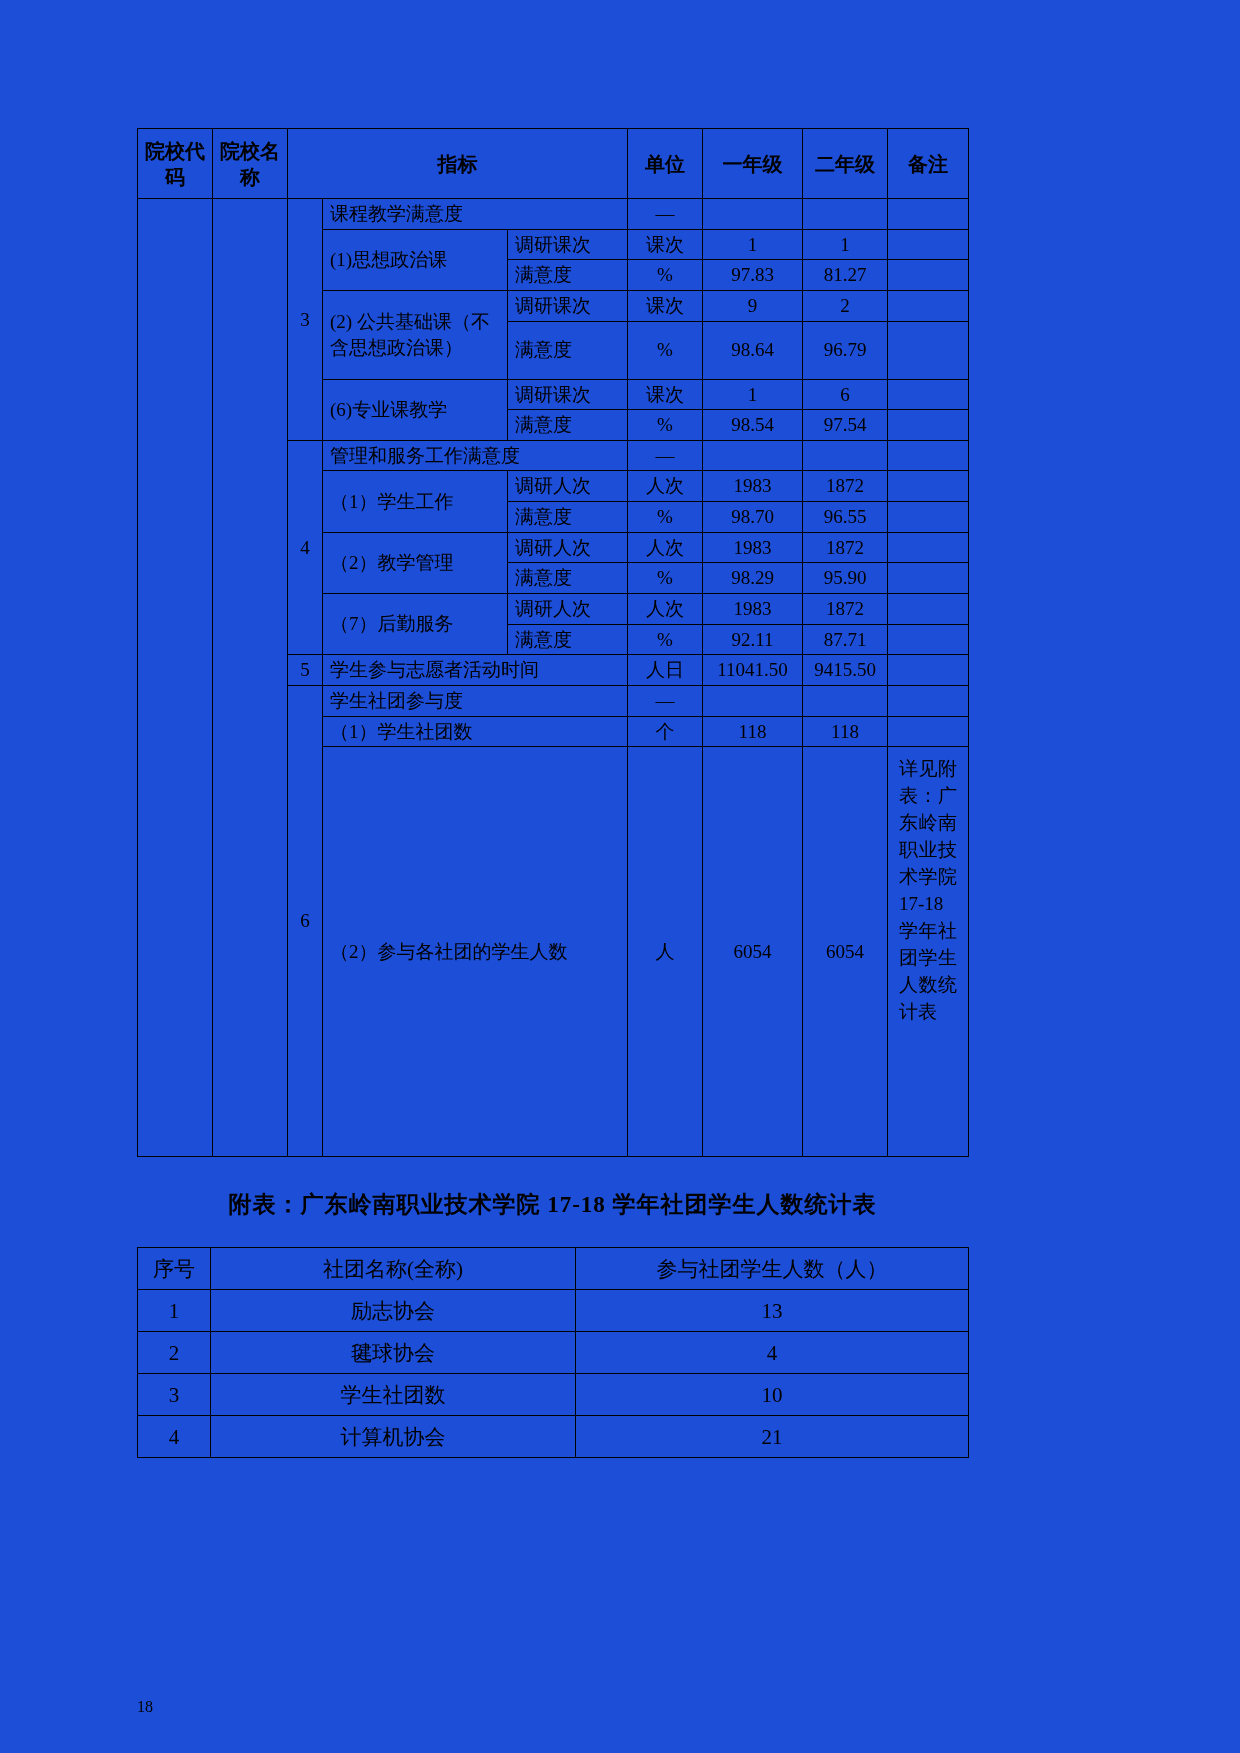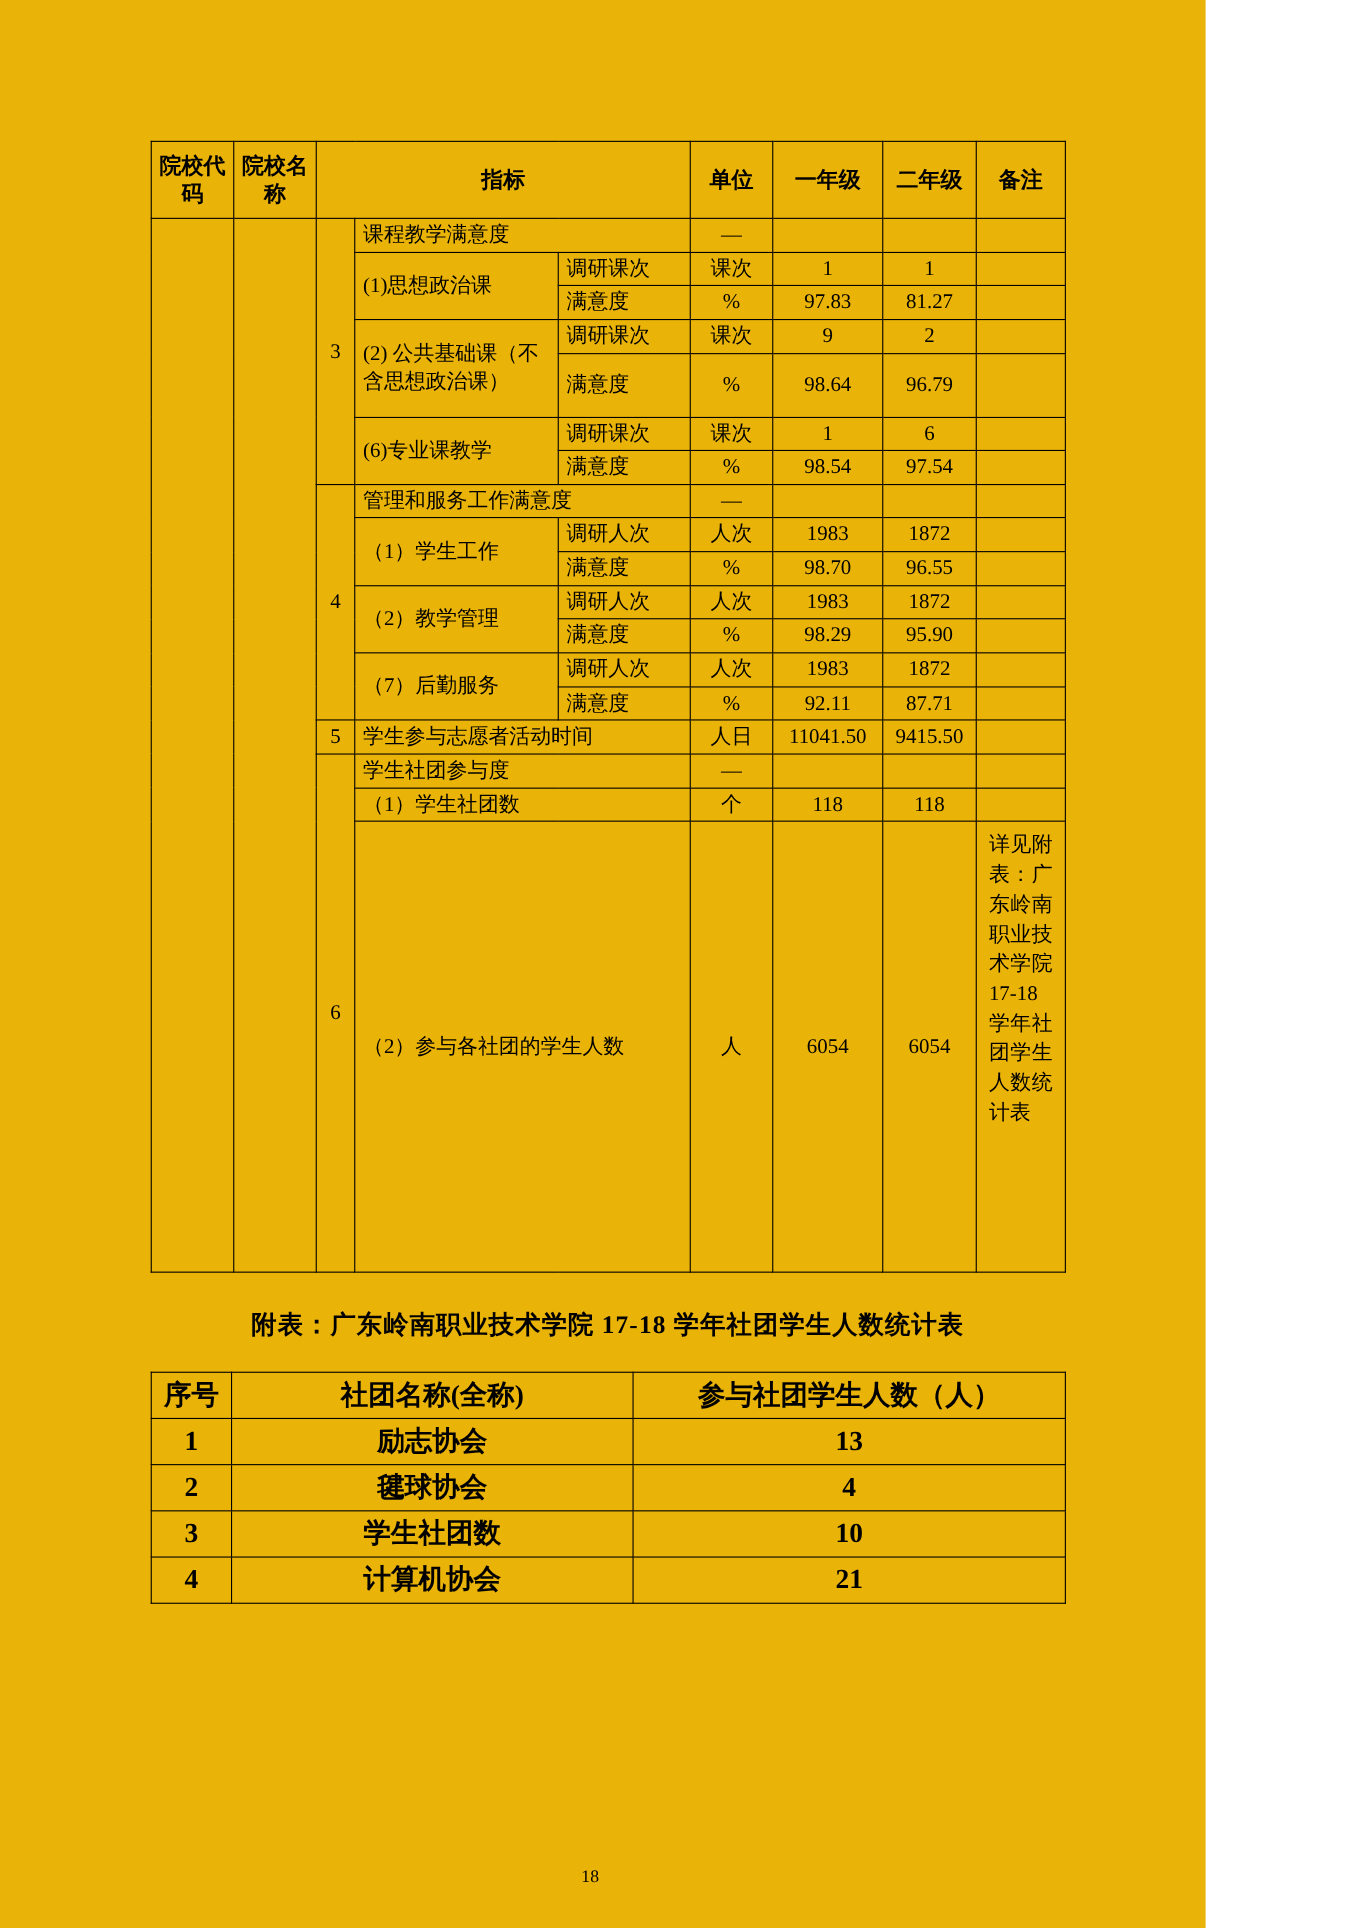--- a/index.html
+++ b/index.html
@@ -2,21 +2,21 @@
 <html><head>
 <meta charset="utf-8">
 <style>
   * { margin:0; padding:0; box-sizing:border-box; }
   html,body { background:#ffffff; }
   body {
     width:1240px; height:1753px;
     font-family:"Liberation Serif","DejaVu Serif",serif;
     color:#000;
   }
-  .page { position:relative; width:1096px; height:1753px; background:#eab308; overflow:hidden; }
+  .page { position:relative; width:1240px; height:1753px; background:#1d4ed8; overflow:hidden; }
   .content { position:absolute; left:137px; top:128px; width:831px; }
 
   table { border-collapse:collapse; table-layout:fixed; width:831px; }
   td, th {
     border:1px solid #000;
     font-size:19px;
     font-weight:normal;
     padding:2px 7px;
     vertical-align:middle;
     line-height:1.35;
@@ -44,27 +44,27 @@
   .caption {
     margin-top:32px;
     width:831px;
     text-align:center;
     font-weight:bold;
     font-size:23px;
     letter-spacing:1px;
   }
 
   .t2 { margin-top:27px; }
-  .t2 td { height:42px; text-align:center; font-size:25px;font-weight:bold; }
+  .t2 td { height:42px; text-align:center; font-size:21px; }
 
   .pagenum {
     position:absolute;
-    left:121px; top:1698px;
+    left:137px; top:1698px;
     width:831px;
-    text-align:center;
+    text-align:left;
     font-size:16px;
   }
 </style>
 </head>
 <body>
 
 <div class="page">
   <div class="content">
 
     <table class="t1">

